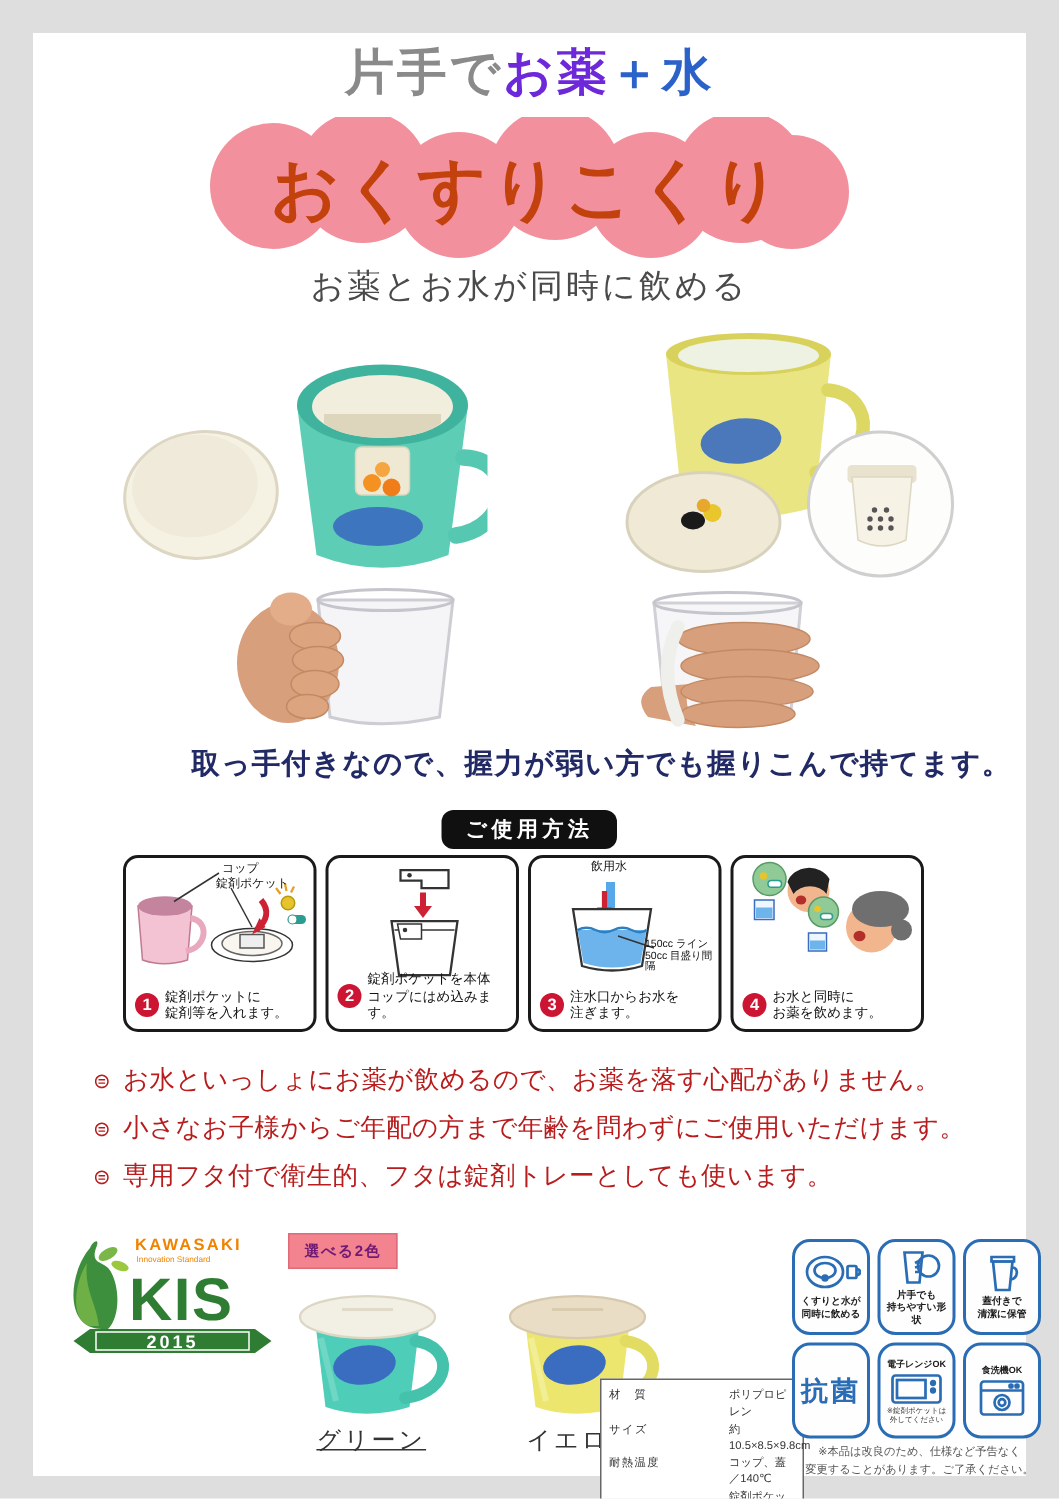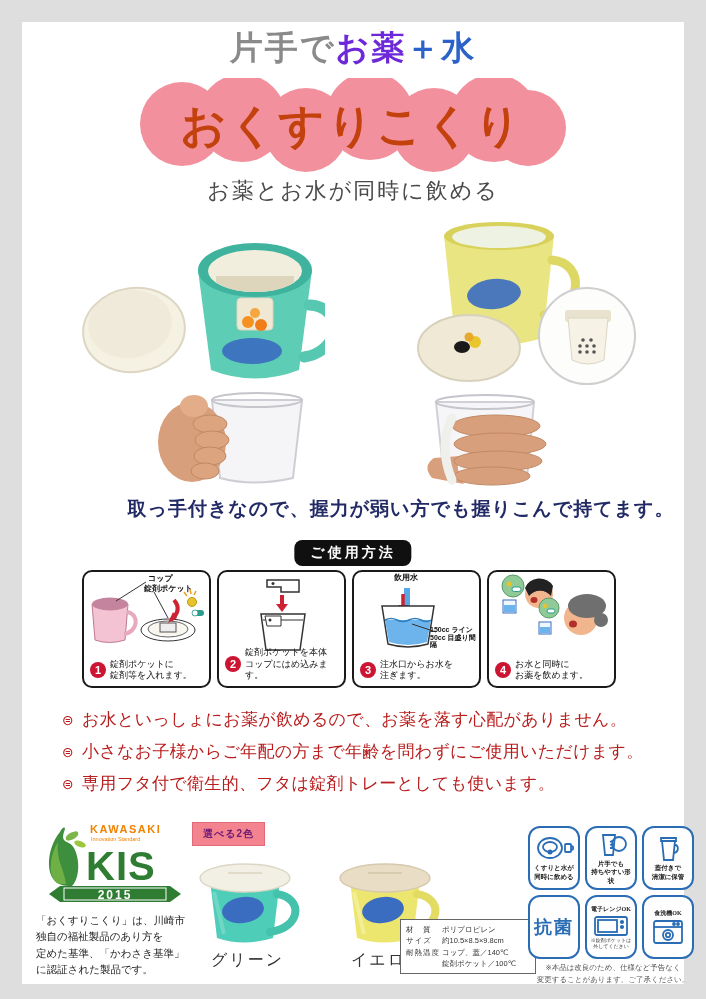--- a/index.html
+++ b/index.html
@@ -28,41 +28,41 @@
 
   .usage-badge{top:518px;left:50%;transform:translateX(-50%);background:#101010;color:#fff;
     font-size:14px;font-weight:bold;letter-spacing:3px;padding:4px 16px;border-radius:8px;}
 
   .steps{left:60px;top:548px;display:flex;gap:6px;}
   .step{width:129px;height:118px;border:2.5px solid #1a1a1a;border-radius:10px;background:#fff;position:relative;box-sizing:border-box;}
   .step .cap{position:absolute;bottom:5px;left:6px;right:2px;display:flex;gap:4px;align-items:center;}
   .stepnum{width:16px;height:16px;border-radius:50%;background:#cc1433;color:#fff;font-size:11px;font-weight:bold;
     display:flex;align-items:center;justify-content:center;flex:none;}
   .captext{font-size:9px;font-weight:normal;color:#111;line-height:1.25;}
-  .steplabel{position:absolute;font-size:8px;font-weight:bold;color:#111;line-height:1.1;}
+  .steplabel{position:absolute;font-size:8px;font-weight:normal;color:#111;line-height:1.1;}
 
   .bullets{left:40px;top:686px;}
   .bullet{font-size:17px;color:#b91c1c;margin-bottom:9px;letter-spacing:0.3px;}
   .bullet .glyph{margin-right:8px;font-size:14px;}
 
   .kis-desc{left:14px;top:890px;width:164px;font-size:10.5px;color:#222;line-height:1.55;}
 
   .choose-badge{left:170px;top:800px;background:#f2838f;color:#701a75;font-weight:bold;font-size:10px;
     padding:4px 10px;border:1px solid #e06a78;letter-spacing:1px;}
 
   .mug-label{top:928px;text-align:center;font-size:16px;color:#333;letter-spacing:2px;width:135px;}
 
   .specbox{left:378px;top:897px;width:136px;border:1.5px solid #666;padding:4px 5px;box-sizing:border-box;background:#fff;}
-  .specrow{display:flex;font-size:7.5px;color:#333;line-height:1.5;}
+  .specrow{display:flex;font-size:7.5px;color:#333;line-height:1.5;gap:44px;}
   .specrow .sl{width:36px;flex:none;letter-spacing:1px;}
   .specrow .sv{flex:1;}
 
   .fbadges{left:506px;top:804px;display:grid;grid-template-columns:repeat(3,52px);grid-auto-rows:64px;gap:5px;}
   .fcell{border:2px solid #2a6db5;border-radius:12px;background:#fefefe;display:flex;flex-direction:column;
-    align-items:center;justify-content:center;gap:1px;box-sizing:border-box;padding:2px 1px;font-family:Liberation Serif, serif;}
+    align-items:center;justify-content:center;gap:1px;box-sizing:border-box;padding:2px 1px;}
   .flabel{font-size:6.5px;font-weight:bold;color:#1a1a1a;text-align:center;line-height:1.25;}
   .ftop{font-size:6px;font-weight:bold;color:#1a1a1a;text-align:center;}
   .fnote{font-size:5px;color:#333;text-align:center;line-height:1.2;}
   .kokin{font-size:18px;font-weight:bold;color:#2a6db5;letter-spacing:2px;}
 
   .footnote{left:498px;top:940px;width:186px;font-size:7.5px;color:#555;text-align:center;line-height:1.55;}
 </style>
 </head>
 <body>
 
@@ -266,36 +266,32 @@
     <ellipse cx="42" cy="24" rx="6" ry="3" fill="#9cc83e" transform="rotate(20 42 24)"></ellipse>
     <text x="52" y="13" font-size="11" font-weight="bold" fill="#f08300" letter-spacing="1.5">KAWASAKI</text>
     <text x="53" y="21" font-size="5.5" fill="#f08300">Innovation Standard</text>
     <text x="48" y="60" font-size="40" font-weight="bold" fill="#2e7d32" letter-spacing="1">KIS</text>
     <polygon points="22,66 11,74 22,82" fill="#2e7d32"></polygon>
     <polygon points="132,66 143,74 132,82" fill="#2e7d32"></polygon>
     <rect x="22" y="66" width="110" height="16" fill="#2e7d32"></rect>
     <rect x="26" y="68" width="102" height="12" fill="none" stroke="#ffffff" stroke-width="1"></rect>
     <text x="77" y="78.5" font-size="12" font-weight="bold" fill="#ffffff" text-anchor="middle" letter-spacing="2">2015</text>
   </svg>
-  <div class="abs kis-desc pre">「おくすりこくり」は、川崎市
-独自の福祉製品のあり方を
-定めた基準、「かわさき基準」
-に認証された製品です。</div>
 
   <div class="abs choose-badge">選べる2色</div>
 
   <svg class="abs" style="left:158px;top:830px;" width="135" height="98" viewBox="0 0 135 98">
     <path d="M30,28 L100,28 L93,86 Q64,95 37,86 Z" fill="#4ecdb8"></path>
     <path d="M97,42 C124,46 121,76 90,80" stroke="#45c2ac" stroke-width="8" fill="none" stroke-linecap="round"></path>
     <ellipse cx="65" cy="26" rx="45" ry="14" fill="#f2efe4" stroke="#dcd6c4" stroke-width="1.5"></ellipse>
     <line x1="48" y1="21" x2="82" y2="21" stroke="#e0dac8" stroke-width="2"></line>
     <ellipse cx="63" cy="58" rx="21" ry="13" fill="#3a6cc0" transform="rotate(-8 63 58)"></ellipse>
     <path d="M34,40 L44,82" stroke="#7fdccb" stroke-width="4" opacity="0.7"></path>
   </svg>
-  <div class="abs mug-label" style="left:158px;">グリーン</div>
+  <div class="abs mug-label" style="left:158px;text-decoration:underline;">グリーン</div>
 
   <svg class="abs" style="left:298px;top:830px;" width="135" height="98" viewBox="0 0 135 98">
     <path d="M30,28 L100,28 L93,86 Q64,95 37,86 Z" fill="#ece66f"></path>
     <path d="M97,42 C124,46 121,76 90,80" stroke="#e2dc62" stroke-width="8" fill="none" stroke-linecap="round"></path>
     <ellipse cx="65" cy="26" rx="45" ry="14" fill="#e9ddc6" stroke="#d6c9ae" stroke-width="1.5"></ellipse>
     <line x1="48" y1="21" x2="82" y2="21" stroke="#d8cbb0" stroke-width="2"></line>
     <ellipse cx="63" cy="58" rx="21" ry="13" fill="#3a6cc0" transform="rotate(-8 63 58)"></ellipse>
     <path d="M34,40 L44,82" stroke="#f4f0a0" stroke-width="4" opacity="0.8"></path>
   </svg>
   <div class="abs mug-label" style="left:298px;">イエロー</div>

